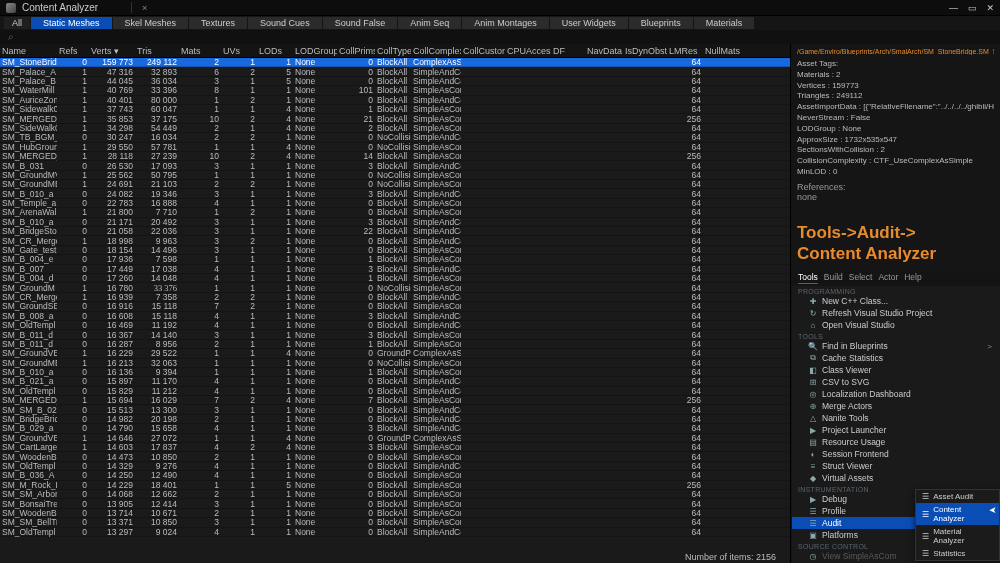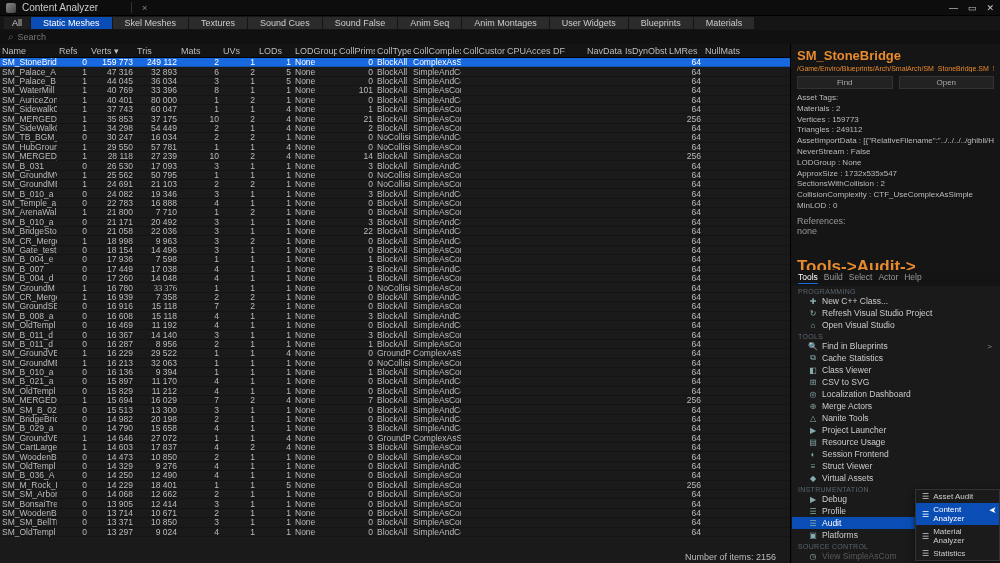--- a/index.html
+++ b/index.html
@@ -77,21 +77,20 @@
     <div class="tb">Sound False</div>
     <div class="tb">Anim Seq</div>
     <div class="tb">Anim Montages</div>
     <div class="tb">User Widgets</div>
     <div class="tb">Blueprints</div>
     <div class="tb">Materials</div>
   </div>
 
 <div class="searchbar">
   <span class="mag">⌕</span>
-  <input placeholder="Search" style="">
 </div>
 
 <div class="main">
   <div class="left">
     <div class="theader" id="theader">
         <div class="col" style="width: 57px;">Name</div>
         <div class="col" style="width: 32px;">Refs</div>
         <div class="col" style="width: 46px;">Verts ▾</div>
         <div class="col" style="width: 44px;">Tris</div>
         <div class="col" style="width: 42px;">Mats</div>
@@ -1127,26 +1126,21 @@
           <div class="cell" style="width: 34px;"></div>
           <div class="cell" style="width: 38px;"></div>
           <div class="cell" style="width: 44px;"></div>
           <div class="cell" style="width: 36px; text-align: right;">64</div>
           <div class="cell" style="width: 40px;"></div>
         </div>
         <div class="footer">Number of items: 2156</div>
     </div>
   </div>
   <div class="right">
-    <div class="assetname">SM_StoneBridge</div>
     <div class="assetpath">/Game/Enviro/Blueprints/Arch/SmalArch/SM_StoneBridge.SM_Ston</div>
-    <div class="navbtns">
-      <div class="nb">Find</div>
-      <div class="nb">Open</div>
-    </div>
     <div id="kvlist">
         <div class="kv">Asset Tags:</div>
         <div class="kv">Materials  :  2</div>
         <div class="kv">Vertices  :  159773</div>
         <div class="kv">Triangles  :  249112</div>
         <div class="kv">AssetImportData  :  [{"RelativeFilename":"../../../../ghibli/Home/</div>
         <div class="kv">NeverStream  :  False</div>
         <div class="kv">LODGroup  :  None</div>
         <div class="kv">ApproxSize  :  1732x535x547</div>
         <div class="kv">SectionsWithCollision  :  2</div>

